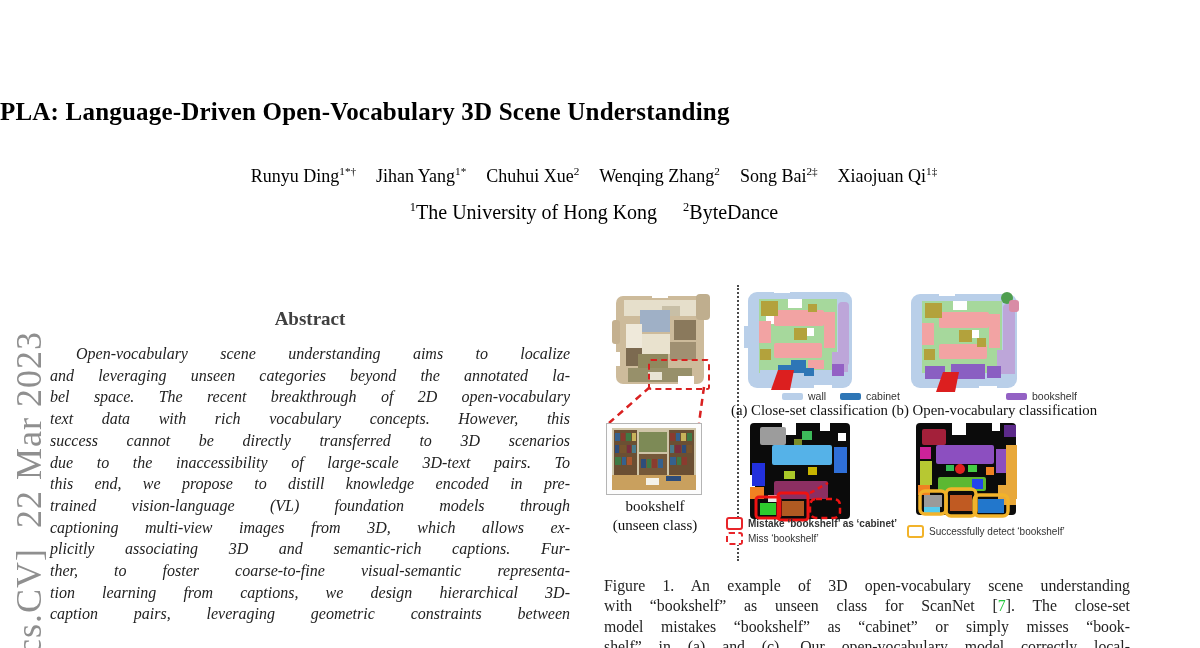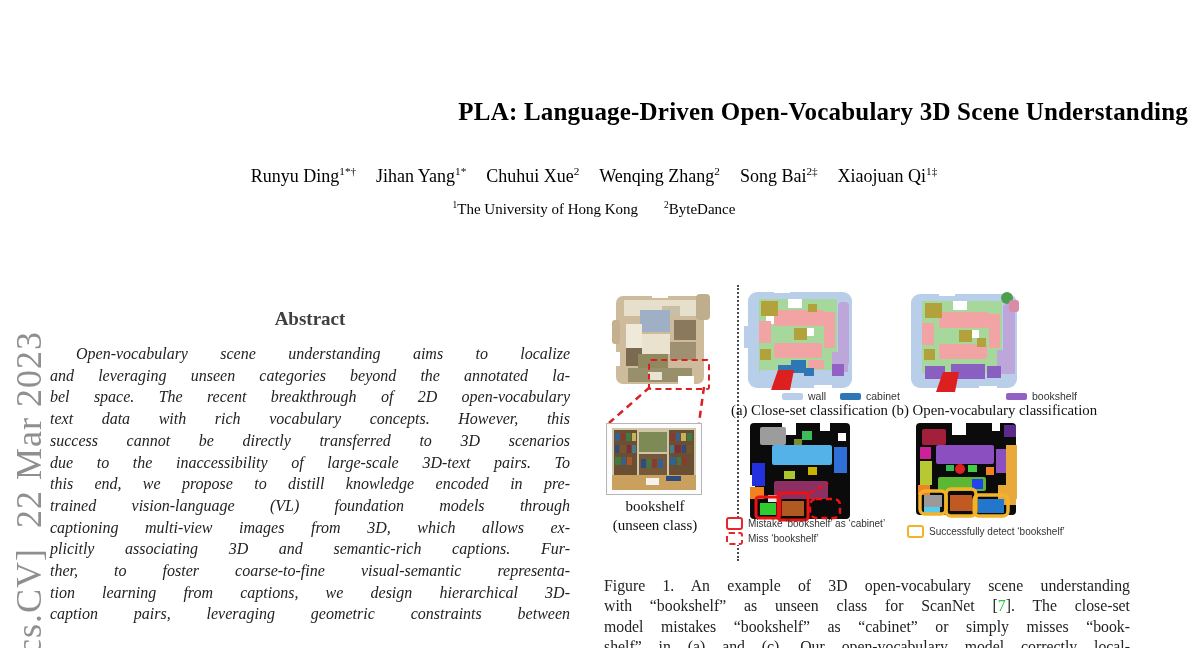--- a/index.html
+++ b/index.html
@@ -10,26 +10,26 @@
   .page{position:absolute;inset:0;}
 
   
   .arxiv-stamp{
     position:absolute;left:8px;top:668px;
     transform:rotate(-90deg);transform-origin:0 0;
     font-size:36px;letter-spacing:1px;color:#8f8f8f;white-space:pre;
   }
 
   
-  .title{position:absolute;top:98px;left:0;width:1188px;text-align:right;
+  .title{position:absolute;top:98px;left:0;width:1188px;text-align:left;
     font-size:25px;font-weight:bold;letter-spacing:.2px;color:#000;}
   .authors{position:absolute;top:166px;left:0;width:1188px;text-align:center;font-size:18px;color:#000;}
   .authors .author{margin:0 10px;white-space:nowrap;}
   sup{font-size:62%;line-height:0;}
-  .affils{position:absolute;top:201px;left:0;width:1188px;text-align:center;font-size:15px;color:#000;}
+  .affils{position:absolute;top:201px;left:0;width:1188px;text-align:center;font-size:20px;color:#000;}
   .affil{margin:0 13px;white-space:nowrap;}
 
   
   .abstract{position:absolute;left:50px;top:308px;width:520px;}
   .abstract h2{margin:0 0 13px 0;text-align:center;font-size:19px;font-weight:bold;color:#404040;}
   .abs-line{font-style:italic;font-size:16px;line-height:21.7px;color:#222;
     text-align:justify;text-align-last:justify;white-space:normal;}
   .abs-line.first{text-indent:26px;}
 
   
@@ -283,21 +283,21 @@
       <rect x="94" y="6" width="12" height="12" fill="#5c2a8a"></rect>
       <rect x="14" y="86" width="16" height="10" fill="#55cbee"></rect>
       <rect x="14" y="76" width="18" height="12" fill="#9a9a9a"></rect>
       <rect x="40" y="76" width="22" height="16" fill="#c05a22"></rect>
       <rect x="68" y="80" width="26" height="14" fill="#2277cc"></rect>
       <rect x="10" y="72" width="26" height="23" rx="5" fill="none" stroke="#f2b32a" stroke-width="3.5"></rect>
       <rect x="36" y="70" width="30" height="27" rx="5" fill="none" stroke="#f2b32a" stroke-width="3.5"></rect>
       <rect x="64" y="76" width="34" height="21" rx="5" fill="none" stroke="#f2b32a" stroke-width="3.5"></rect>
     </svg>
 
-    <div class="leg-cd" style="left:122px;top:232px;">
+    <div class="leg-cd" style="left:122px;top:232px;font-weight:bold;">
       <span class="boxicon red-solid"></span>
       <span>Mistake ‘bookshelf’ as ‘cabinet’</span>
     </div>
     <div class="leg-cd" style="left:122px;top:247px;">
       <span class="boxicon red-dashed"></span>
       <span>Miss ‘bookshelf’</span>
     </div>
     <div class="leg-cd" style="left:286px;top:240px;padding-left:17px;">
       <span class="boxicon yellow-solid"></span>
       <span>Successfully detect ‘bookshelf’</span>

